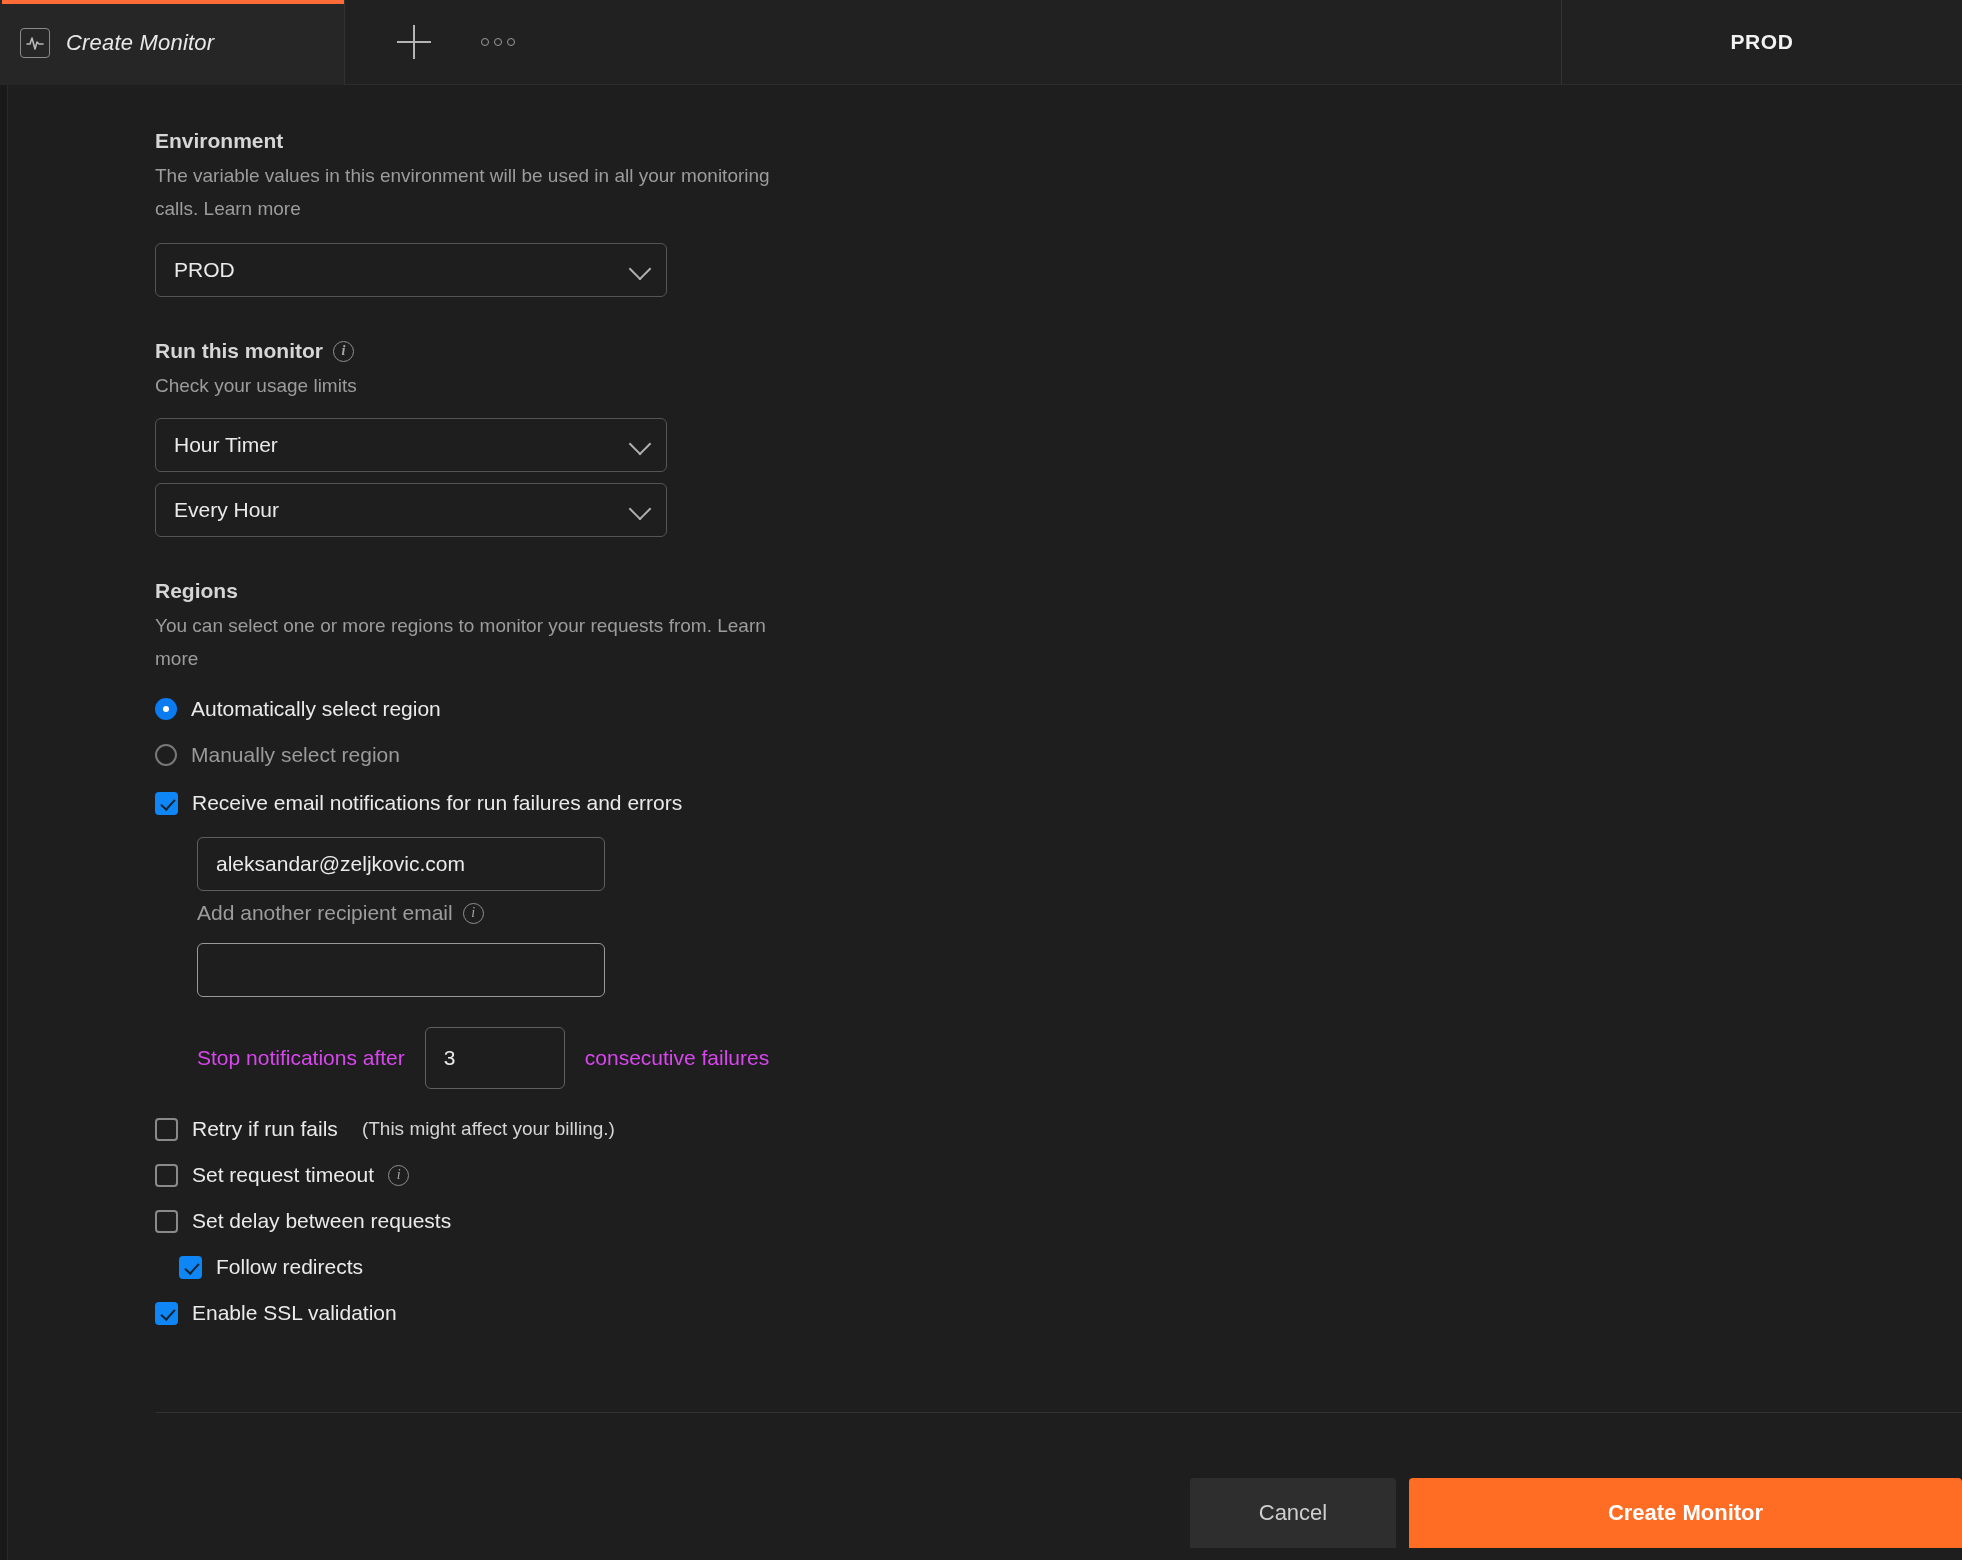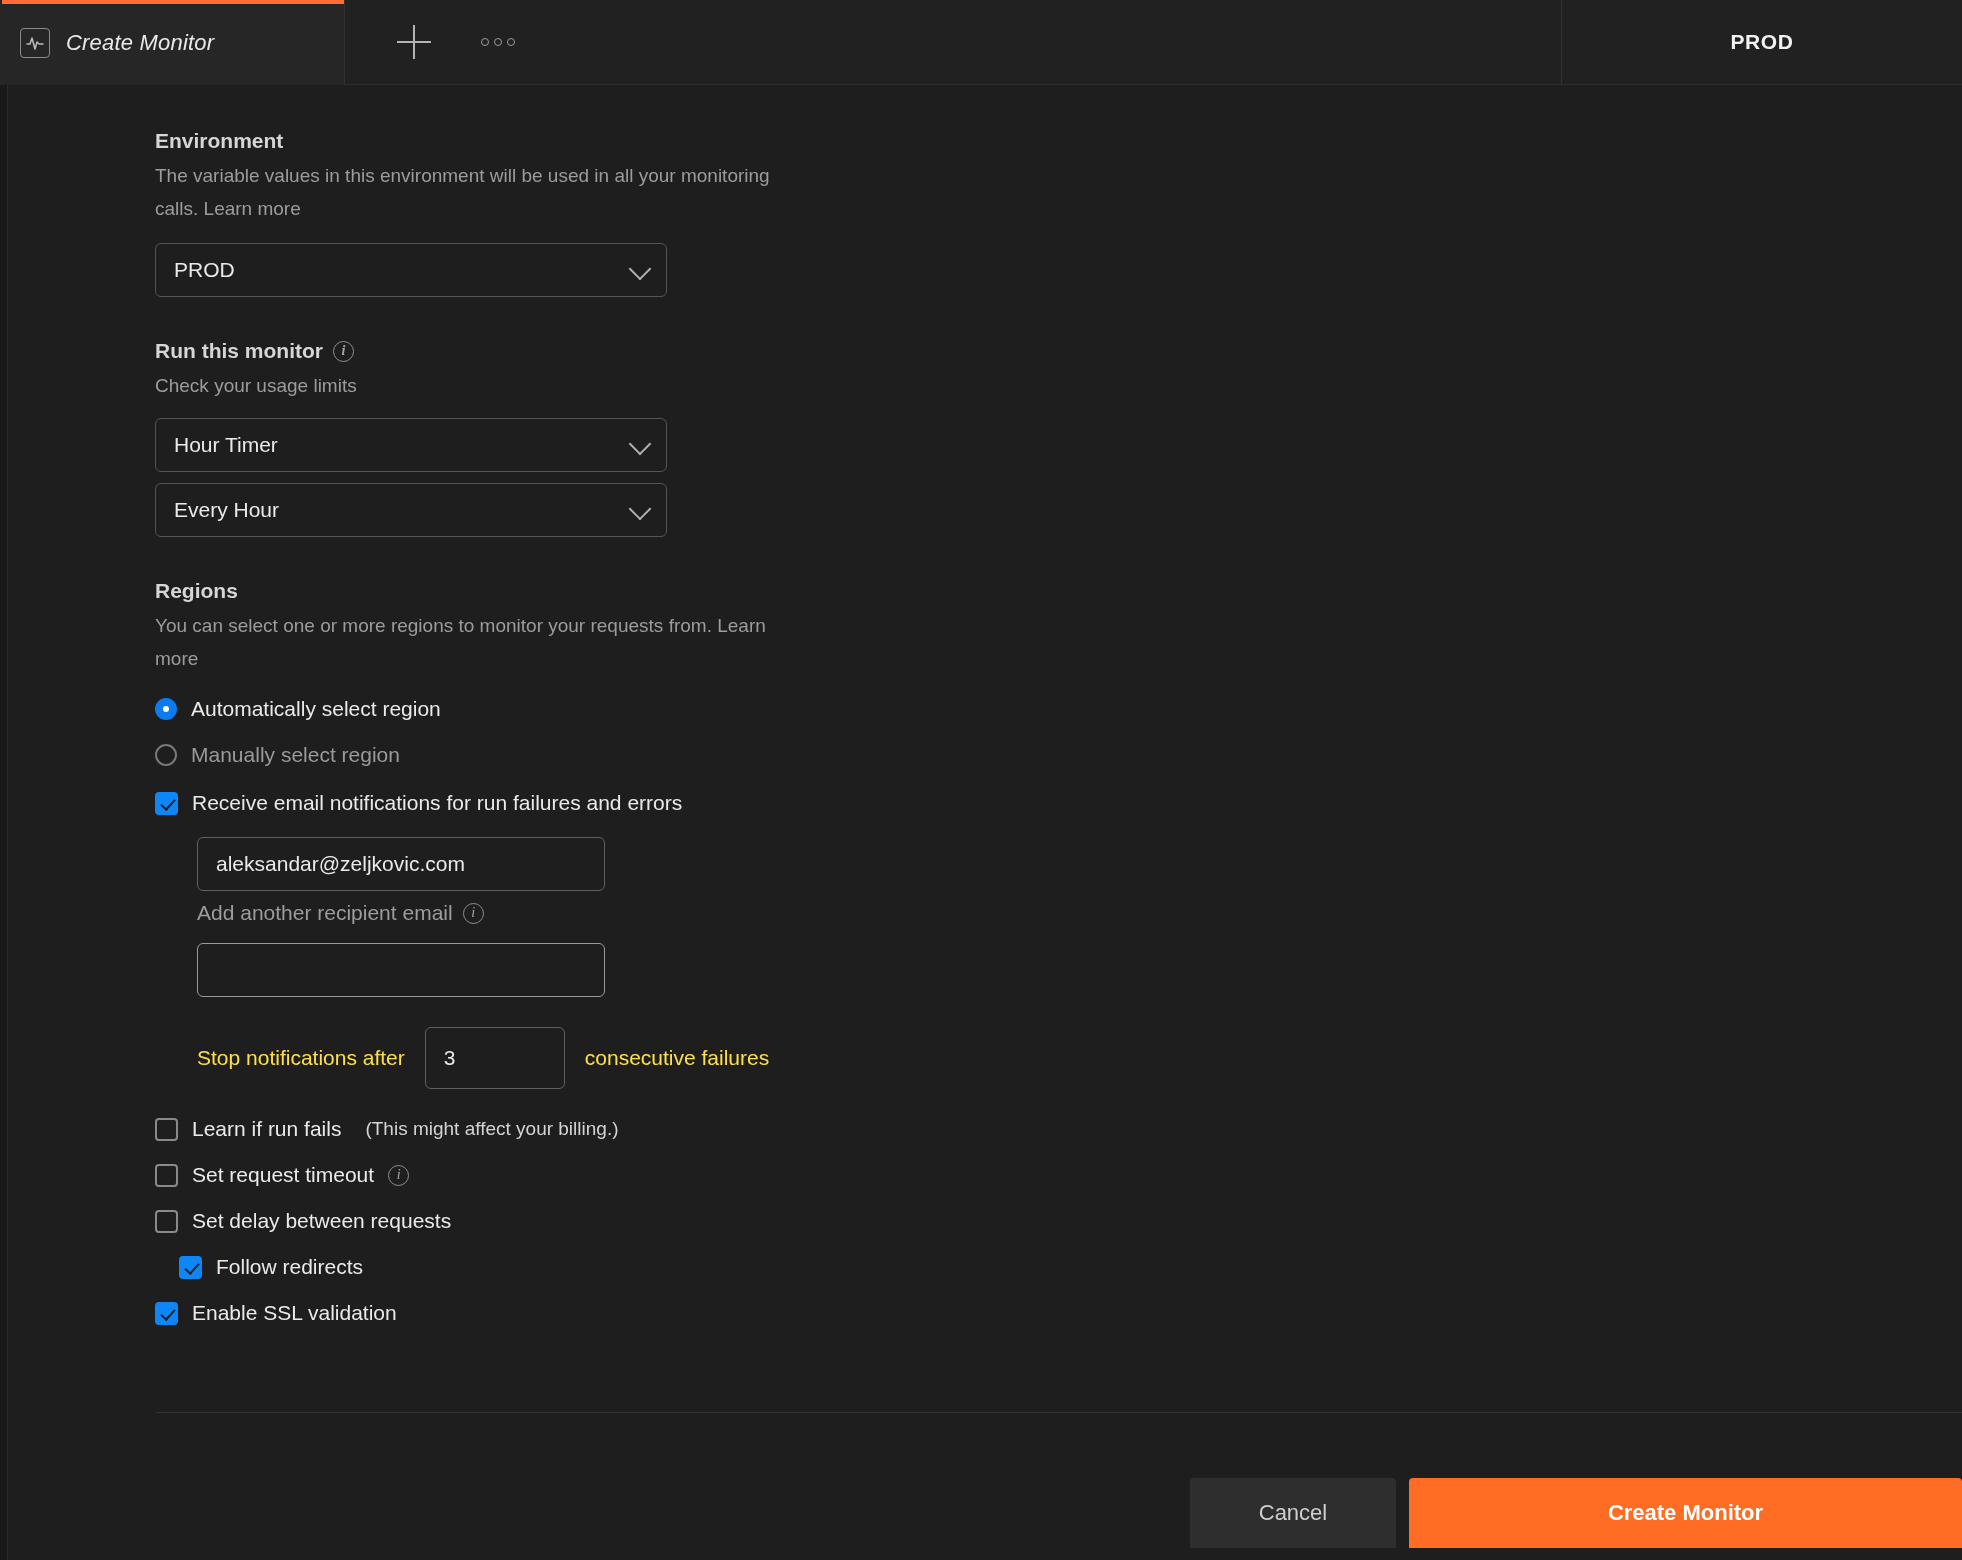--- a/index.html
+++ b/index.html
@@ -266,21 +266,21 @@
     display: flex;
     align-items: center;
     gap: 10px;
   }
 
   .stop-row {
     display: flex;
     align-items: center;
     gap: 20px;
   }
-  .stop-row .txt { font-size: 21px; color: #fde047; }
+  .stop-row .txt { font-size: 21px; color: #d946ef; }
   .num-input {
     width: 140px;
     height: 62px;
     border: 1px solid #606060;
     border-radius: 6px;
     background: #1e1e1e;
     color: #eaeaea;
     font-size: 21px;
     font-family: "Liberation Sans", sans-serif;
     padding: 0 18px;
@@ -427,21 +427,21 @@
           <input class="num-input" type="text" value="3" style="">
           <span class="txt">consecutive failures</span>
         </div>
       </div>
     </div>
 
     <div style="margin-top:28px;">
 
       <div class="check-row">
         <span class="cbox"></span>
-        <span class="check-label">Learn if run fails</span>
+        <span class="check-label">Retry if run fails</span>
         <span class="check-note" style="margin-left:10px;">(This might affect your billing.)</span>
       </div>
 
       <div class="check-row" style="margin-top:22px;">
         <span class="cbox"></span>
         <span class="check-label">Set request timeout</span>
         <span class="info-ic">i</span>
       </div>
 
       <div class="check-row" style="margin-top:22px;">

